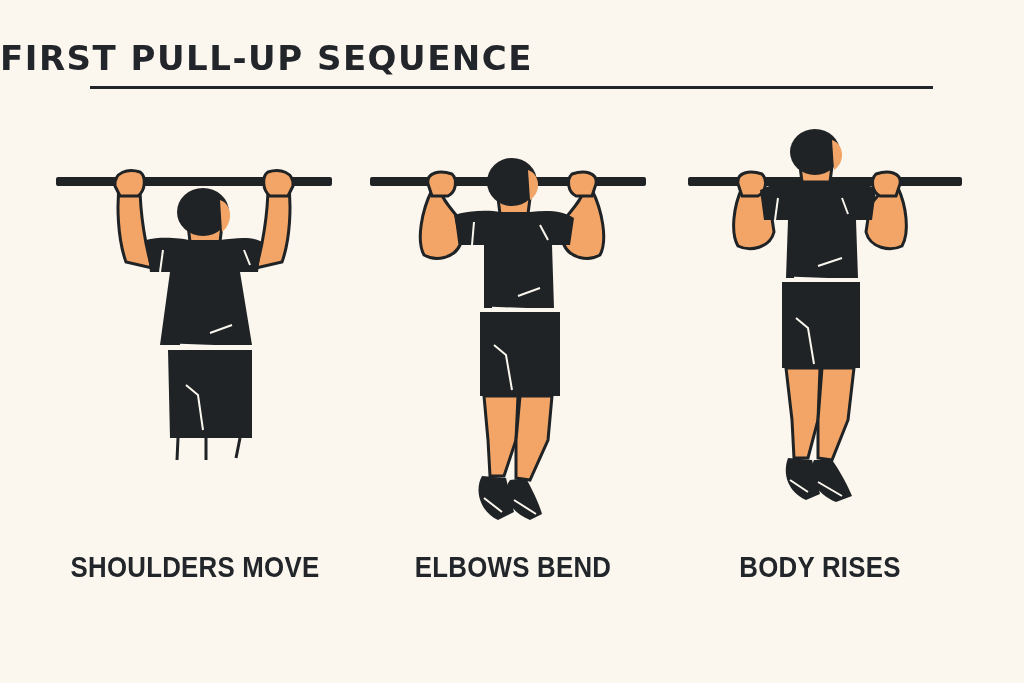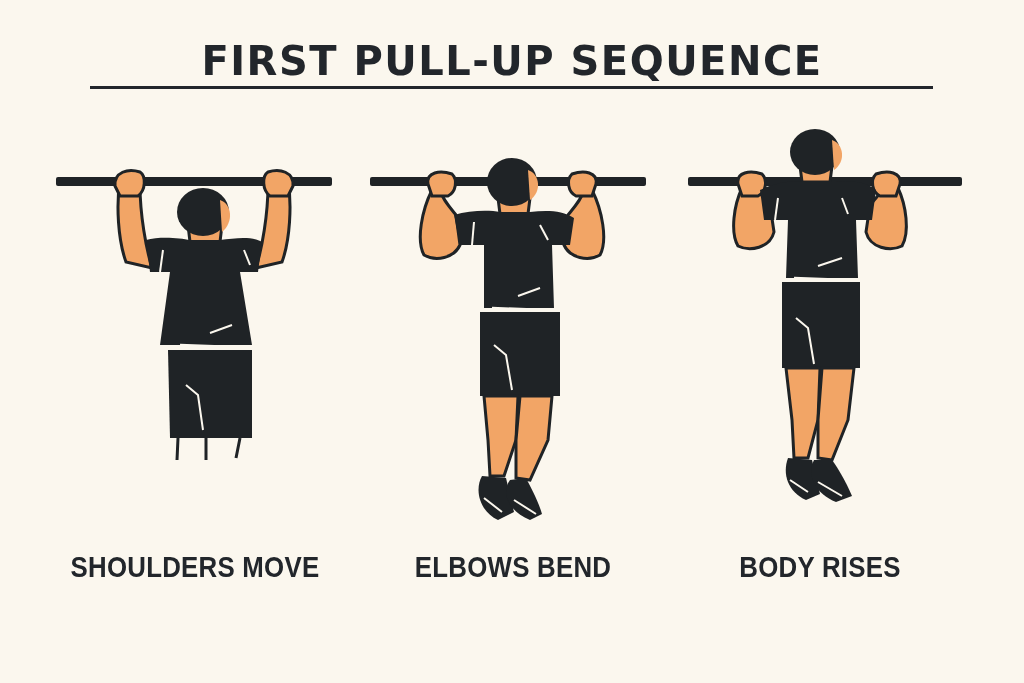--- a/index.html
+++ b/index.html
@@ -4,21 +4,21 @@
 <style>
   html, body { margin: 0; padding: 0; }
   body {
     width: 1024px; height: 683px; overflow: hidden;
     background: #fbf7ee;
     font-family: "DejaVu Sans", sans-serif;
     position: relative;
   }
   .title {
     position: absolute; left: 0; width: 1024px; top: 38px;
-    text-align: center; font-weight: bold; font-size: 40px;
+    text-align: left; font-weight: bold; font-size: 34px;
     letter-spacing: 1.5px; color: #22262b;
     font-family: "DejaVu Sans", sans-serif;
   }
   .rule {
     position: absolute; left: 90px; top: 86px; width: 843px; height: 3px;
     background: #22262b;
   }
   .caption {
     position: absolute; top: 550px; width: 340px; text-align: center;
     font-weight: bold; font-size: 30px; color: #22262b;

